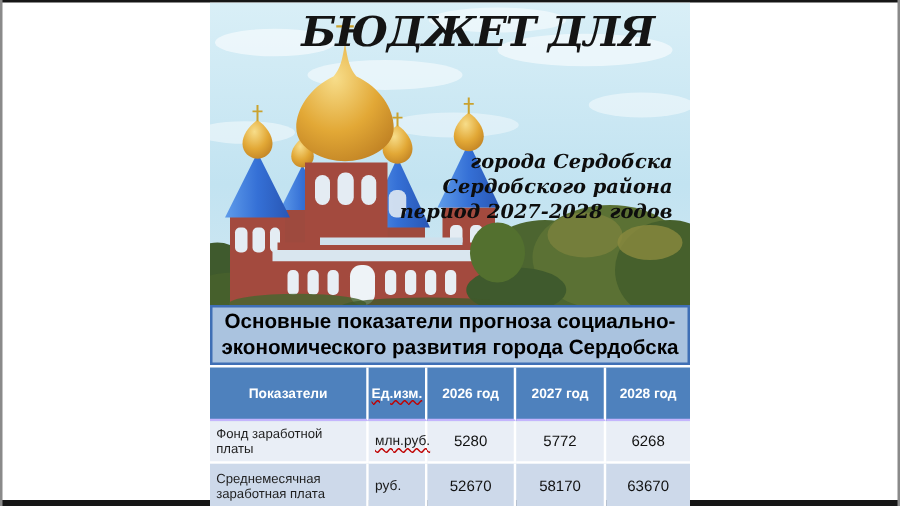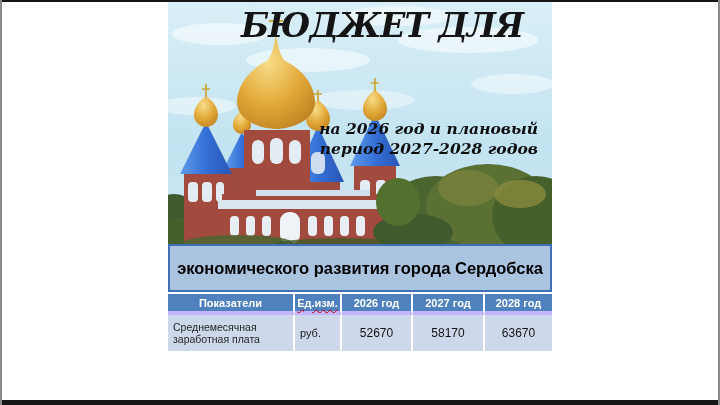--- a/index.html
+++ b/index.html
@@ -36,22 +36,22 @@
     display:flex;flex-direction:column;justify-content:center;
     text-align:center;font-weight:bold;font-size:16.5px;line-height:21px;color:#000;
   }
 
   table.data-table{
     position:absolute;left:168px;top:294px;width:384px;
     border-collapse:separate;border-spacing:0;table-layout:fixed;
   }
   .data-table th{
     background:#4e81bd;color:#ffffff;font-size:11px;font-weight:bold;
-    height:15px;padding:1px 2px;text-align:center;vertical-align:middle;
-    border-right:2px solid #ffffff;border-bottom:4px solid #c4b5fd;
+    height:15px;padding:13px 2px;text-align:center;vertical-align:middle;
+    border-right:2px solid #ffffff;border-bottom:2px solid #c4b5fd;
   }
   .data-table th:last-child, .data-table td:last-child{border-right:none;}
   .data-table td{
     padding:2px 5px;vertical-align:middle;
     border-right:2px solid #ffffff;border-bottom:2px solid #ffffff;
   }
   tr.band-a td{background:#cdd9ea;}
   tr.band-b td{background:#e9eef6;}
   td.label{font-size:10.5px;line-height:12.5px;color:#1f1f1f;text-align:left;}
   td.unit{font-size:11px;color:#1a1a1a;text-align:left;}
@@ -187,25 +187,27 @@
       <ellipse cx="175" cy="243" rx="70" ry="7" fill="#41592b" opacity="0.8"></ellipse>
     </g>
   </svg>
 </div>
 
 <div class="main-title">
   <div>БЮДЖЕТ ДЛЯ</div>
 </div>
 
 <div class="subtitle">
-  <div class="gap">на 2026 год и плановый</div>
+  <div class="gap">города Сердобска</div>
+  <div>Сердобского района</div>
   <div>период 2027-2028 годов</div>
 </div>
 
 <div class="section-box">
+  <div>Основные показатели прогноза социально-</div>
   <div>экономического развития города Сердобска</div>
 </div>
 
 <table class="data-table">
   <colgroup>
     <col style="width:127px">
       <col style="width:47px">
       <col style="width:71px">
       <col style="width:72px">
       <col style="width:67px">
@@ -213,20 +215,27 @@
   <thead>
     <tr>
       <th>Показатели</th>
       <th><span class="misspell">Ед.изм.</span></th>
       <th>2026 год</th>
       <th>2027 год</th>
       <th>2028 год</th>
     </tr>
   </thead>
   <tbody>
+    <tr class="band-b r2">
+      <td class="label">Фонд заработной платы</td>
+      <td class="unit"><span class="misspell">млн.руб.</span></td>
+      <td class="num">5280</td>
+      <td class="num">5772</td>
+      <td class="num">6268</td>
+    </tr>
     <tr class="band-a r3">
       <td class="label">Среднемесячная заработная плата</td>
       <td class="unit">руб.</td>
       <td class="num">52670</td>
       <td class="num">58170</td>
       <td class="num">63670</td>
     </tr>
   </tbody>
 </table>
 

